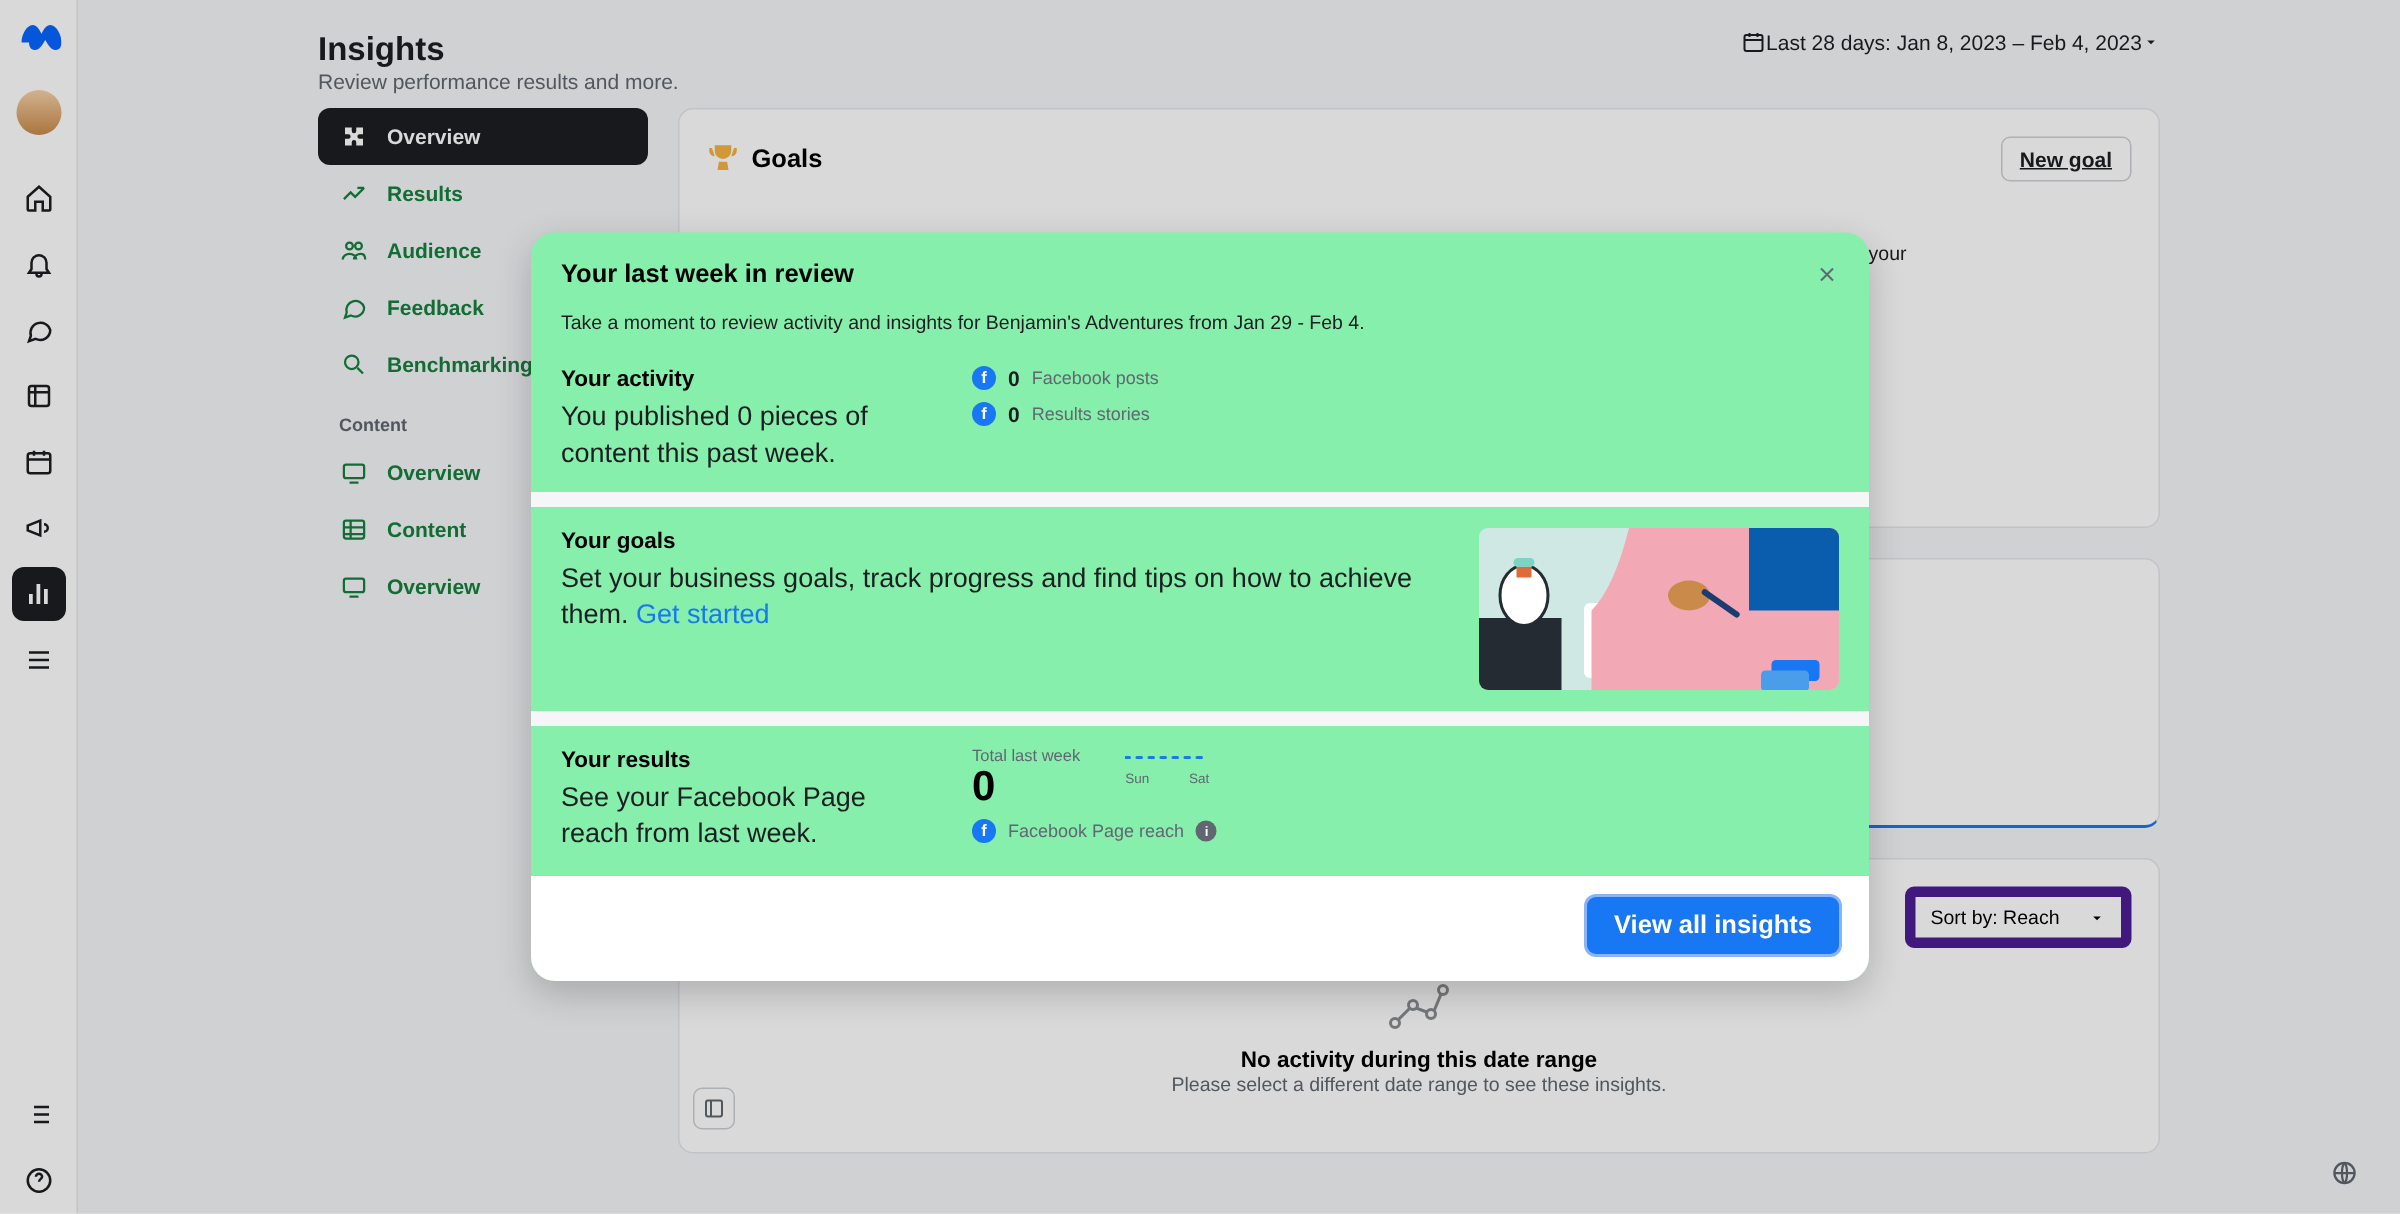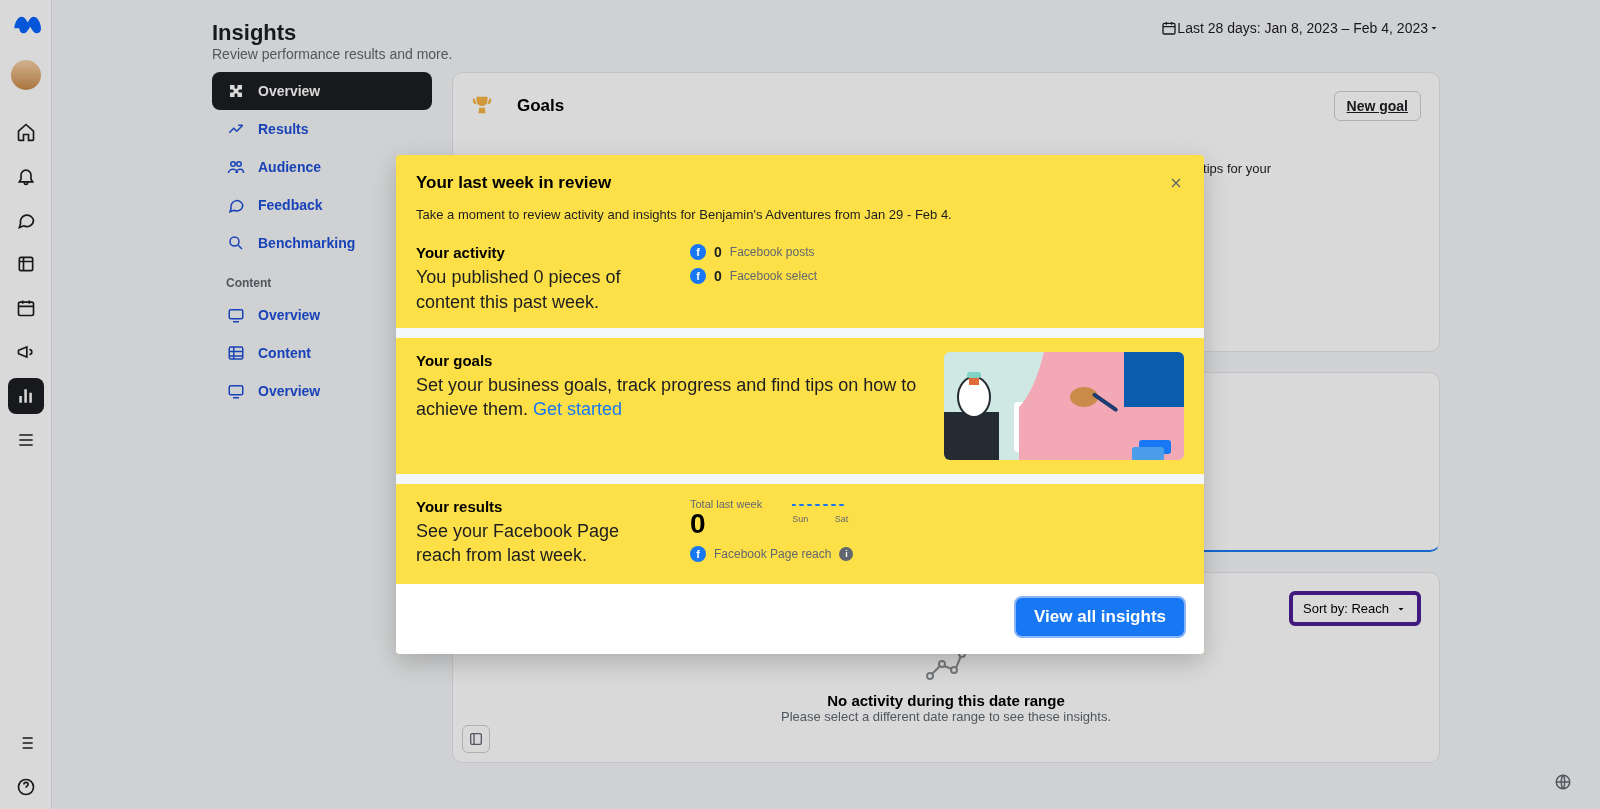--- a/index.html
+++ b/index.html
@@ -10,37 +10,37 @@
 .leftrail .rail-item { width: 36px; height: 36px; border-radius: 8px; display: flex; align-items: center; justify-content: center; margin: 4px 0; color: #1c1e21; cursor: pointer; }
 .leftrail .rail-item.dark-active { background: #1c1e21; color: #fff; }
 .leftrail .spacer { flex: 1; }
 .page { position: absolute; left: 52px; right: 0; top: 0; bottom: 0; padding: 0; }
 .page-header { display: flex; justify-content: space-between; align-items: flex-start; padding: 20px 160px 10px 160px; }
 .page-title { font-size: 22px; font-weight: 700; color: #1c1e21; }
 .page-sub { font-size: 14px; color: #606770; }
 .date-picker { display: flex; align-items: center; gap: 0; font-size: 14px; color: #1c1e21; cursor: pointer; }
 .content-wrap { display: flex; padding: 0 160px; gap: 20px; }
 .sidebar { width: 220px; }
-.side-item { display: flex; align-items: center; gap: 12px; padding: 10px 14px; border-radius: 8px; font-size: 14px; font-weight: 600; color: #1d4ed8; cursor: pointer; }
+.side-item { display: flex; align-items: center; gap: 12px; padding: 10px 14px; border-radius: 8px; font-size: 14px; font-weight: 600; color: #15803d; cursor: pointer; }
 .side-item.selected { background: #1c1e21; color: #fff; }
 .side-item .side-icon { width: 20px; display: flex; justify-content: center; }
 .side-section-label { font-size: 12px; font-weight: 600; color: #606770; padding: 14px 14px 6px 14px; }
 .main { flex: 1; }
 .card { background: #fff; border-radius: 10px; border: 1px solid #e4e6eb; margin-bottom: 20px; padding: 18px; }
 .card-head { display: flex; justify-content: space-between; align-items: center; }
-.card-title { display: flex; align-items: center; gap: 24px; font-size: 17px; font-weight: 700; }
+.card-title { display: flex; align-items: center; gap: 8px; font-size: 17px; font-weight: 700; }
 .new-goal-btn { font-size: 14px; font-weight: 600; color: #1c1e21; border: 1px solid #ccd0d5; border-radius: 6px; padding: 6px 12px; background: #fff; cursor: pointer; text-decoration: underline; }
 .content-card-row { display: flex; justify-content: space-between; align-items: center; margin-bottom: 10px; }
-.sort-chip { border: 4px solid #4c1d95; border-radius: 6px; padding: 6px 10px; font-size: 13px; display: flex; align-items: center; gap: 6px; cursor: pointer; }
+.sort-chip { border: 7px solid #4c1d95; border-radius: 6px; padding: 6px 10px; font-size: 13px; display: flex; align-items: center; gap: 19px; cursor: pointer; }
 .empty-state { text-align: center; padding: 10px 0 20px; }
 .empty-title { font-weight: 700; font-size: 15px; }
 .empty-sub { font-size: 13px; color: #606770; }
 .empty-illus { margin: 0 auto 8px; }
 .overlay { position: absolute; inset: 0; background: rgba(0,0,0,0.15); display: flex; align-items: center; justify-content: center; }
-.modal { width: 808px; background: #fde047; border-radius: 4px; box-shadow: 0 8px 24px rgba(0,0,0,0.2); overflow: hidden; }
+.modal { width: 892px; background: #86efac; border-radius: 16px; box-shadow: 0 8px 24px rgba(0,0,0,0.2); overflow: hidden; }
 .modal-header { padding: 18px 20px 8px 20px; position: relative; }
 .modal-title { font-size: 17px; font-weight: 700; }
 .modal-sub { font-size: 13px; color: #1c1e21; margin-top: 14px; }
 .close-btn { position: absolute; top: 14px; right: 14px; width: 28px; height: 28px; border-radius: 50%; display: flex; align-items: center; justify-content: center; color: #606770; cursor: pointer; }
 .modal-section { padding: 14px 20px; display: flex; gap: 24px; }
 .modal-sep { height: 10px; background: #f5f6f7; }
 .msec-left { flex: 0 0 250px; }
 .msec-left .msec-title { font-size: 15px; font-weight: 700; margin-bottom: 4px; }
 .msec-left .msec-text { font-size: 18px; color: #1c1e21; line-height: 1.35; }
 .msec-left a { color: #1877f2; text-decoration: none; cursor: pointer; }
@@ -302,21 +302,21 @@
       </div>
       <div class="msec-right">
         <div class="stat-line">
           <span class="fb-icon">f</span>
           <span class="big">0</span>
           <span>Facebook posts</span>
         </div>
         <div class="stat-line">
           <span class="fb-icon">f</span>
           <span class="big">0</span>
-          <span>Facebook select</span>
+          <span>Results stories</span>
         </div>
       </div>
     </div>
 
     <div class="modal-sep"></div>
 
     <div class="modal-section">
       <div class="msec-left" style="flex:1;">
         <div class="msec-title">Your goals</div>
         <div class="msec-text">

